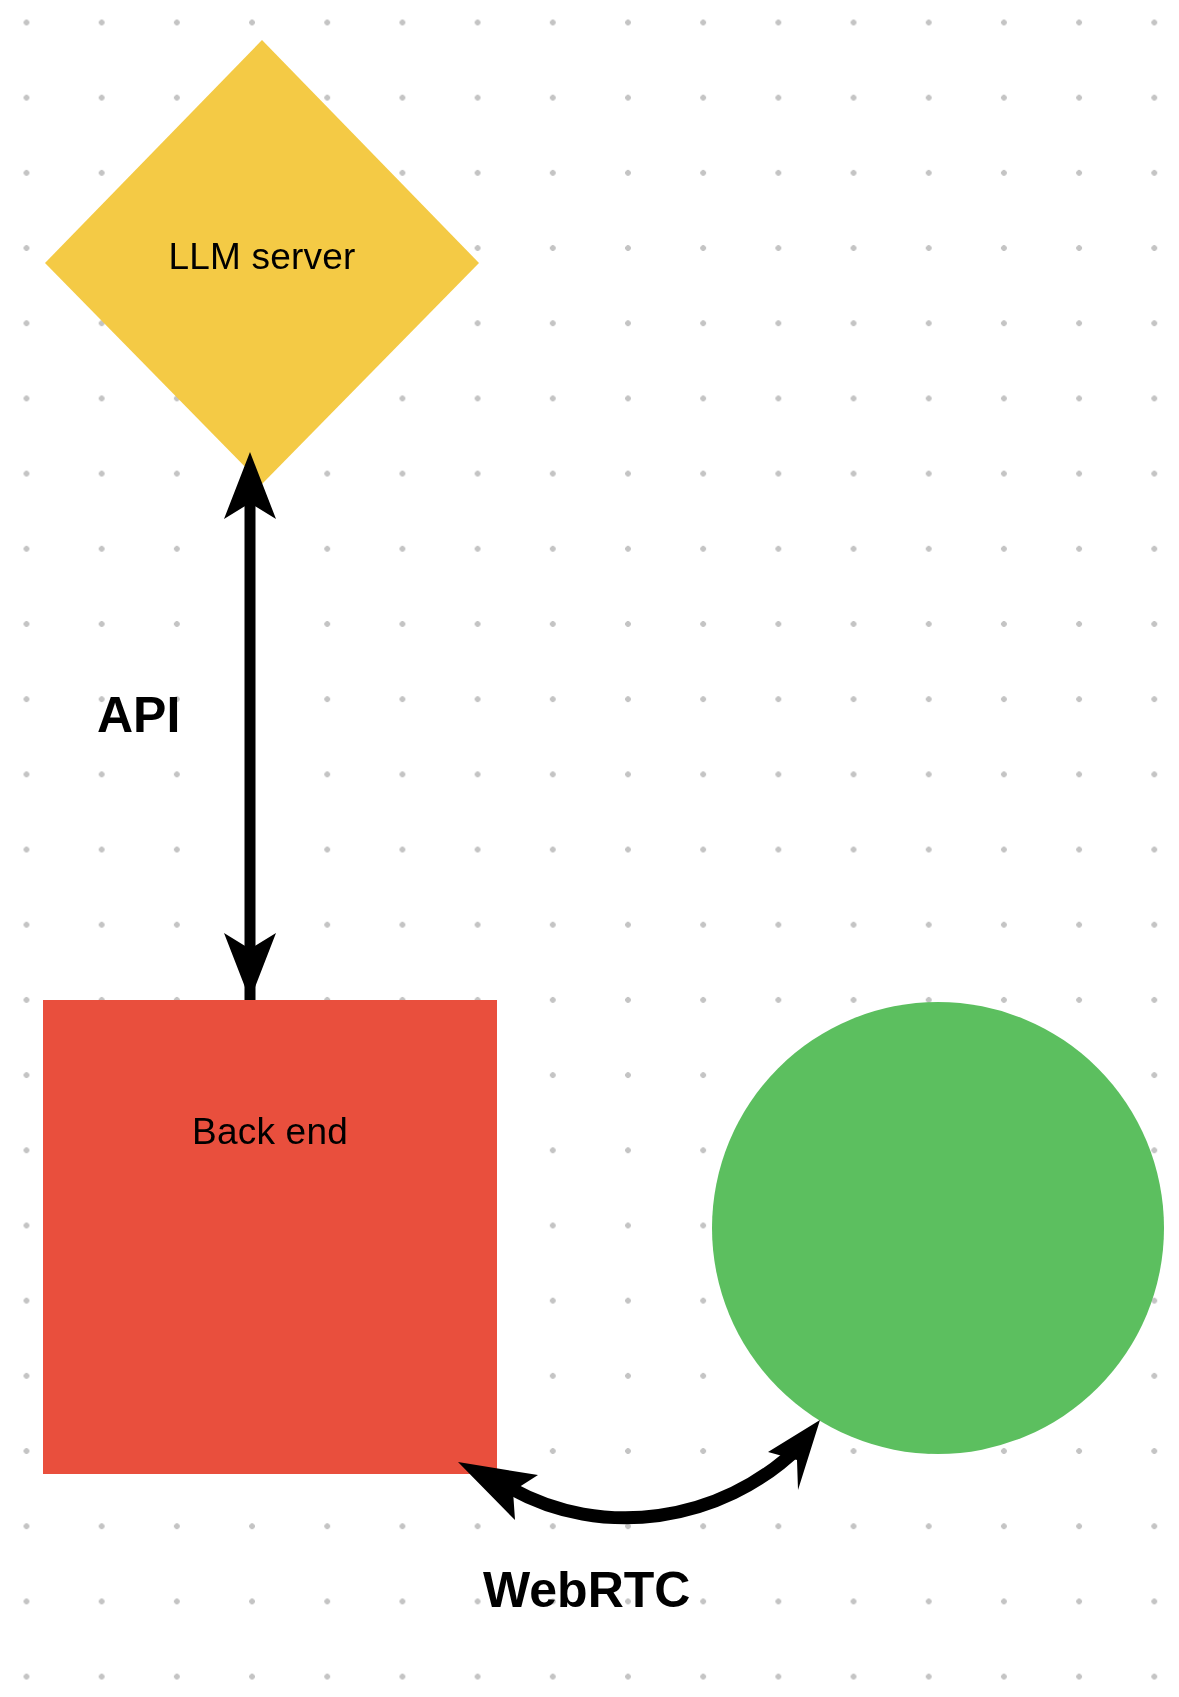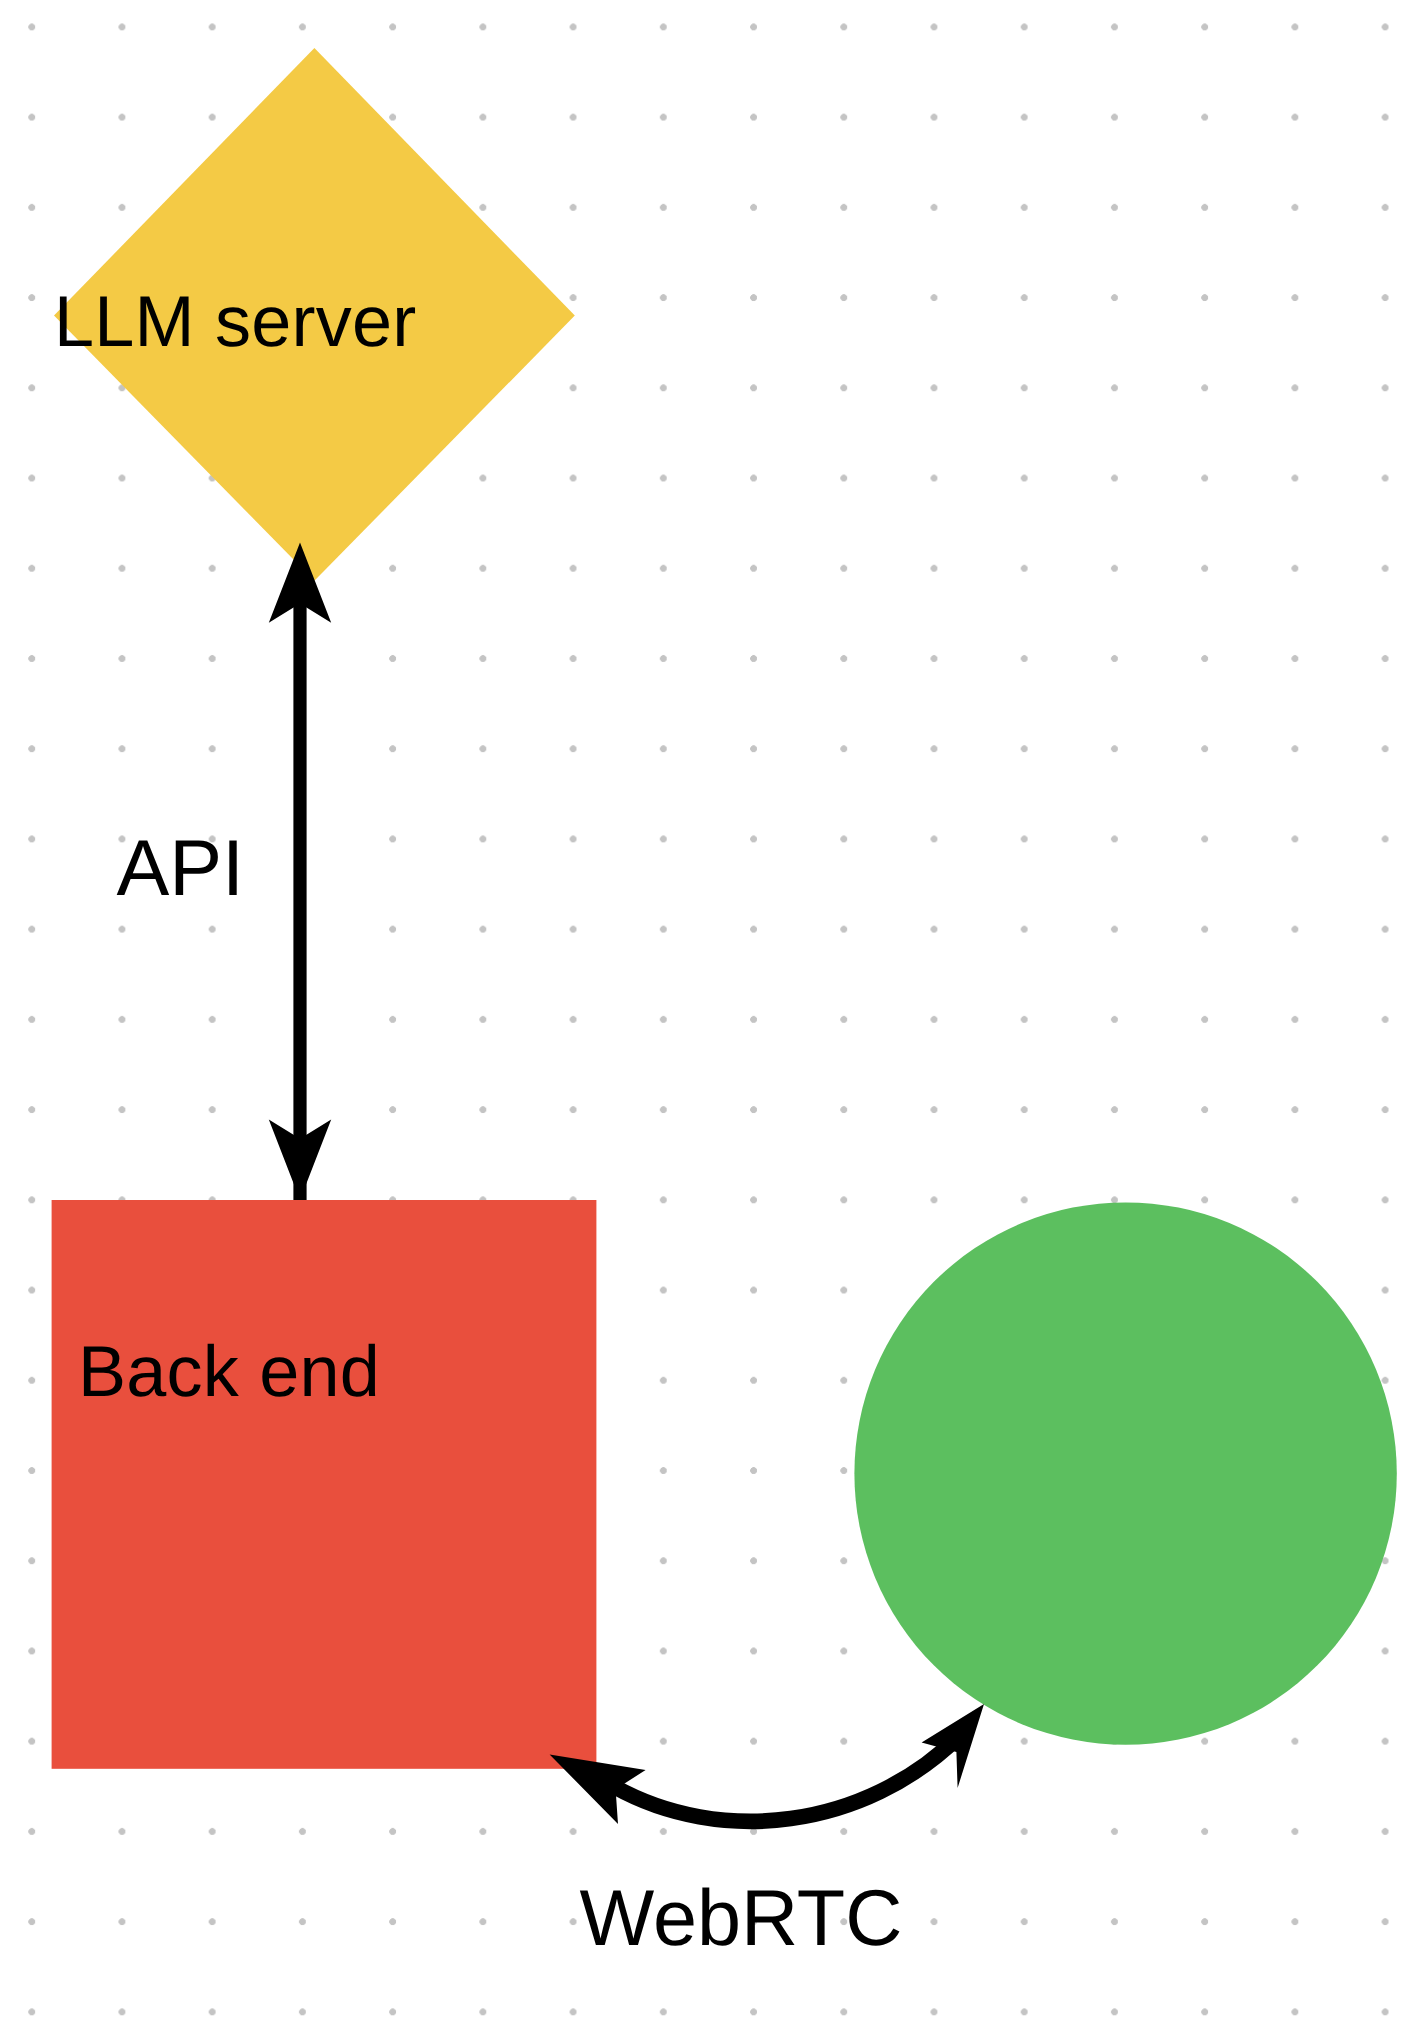--- a/index.html
+++ b/index.html
@@ -15,31 +15,32 @@
     background-color: #ffffff;
     background-image: radial-gradient(circle at 3px 3px, #c4c4c4 2.6px, rgba(255,255,255,0) 3.1px);
     background-size: 75.2px 75.2px;
     background-position: 23.5px 19.5px;
     overflow: hidden;
     font-family: "Liberation Sans", "DejaVu Sans", sans-serif;
   }
   .shape-label {
     position: absolute;
     color: #000000;
-    font-size: 60px;
+    font-size: 37px;
     font-weight: 400;
     line-height: 1;
     white-space: nowrap;
+    text-align: center;
     letter-spacing: 0.2px;
   }
   .edge-label {
     position: absolute;
     color: #000000;
-    font-size: 66px;
-    font-weight: 400;
+    font-size: 50px;
+    font-weight: 700;
     line-height: 1;
     white-space: nowrap;
     letter-spacing: 0px;
   }
   svg.layer {
     position: absolute;
     left: 0;
     top: 0;
     width: 1179px;
     height: 1697px;
@@ -49,21 +50,20 @@
   #node-llm-server-label {
     left: 45px;
     top: 238px;
     width: 434px;
   }
   
   #node-back-end-label {
     left: 43px;
     top: 1113px;
     width: 454px;
-    padding-left: 22px;
   }
   
   #node-front-end-label {
     left: 713px;
     top: 1113px;
     width: 450px;
   }
   #edge-label-api {
     left: 97px;
     top: 690px;

